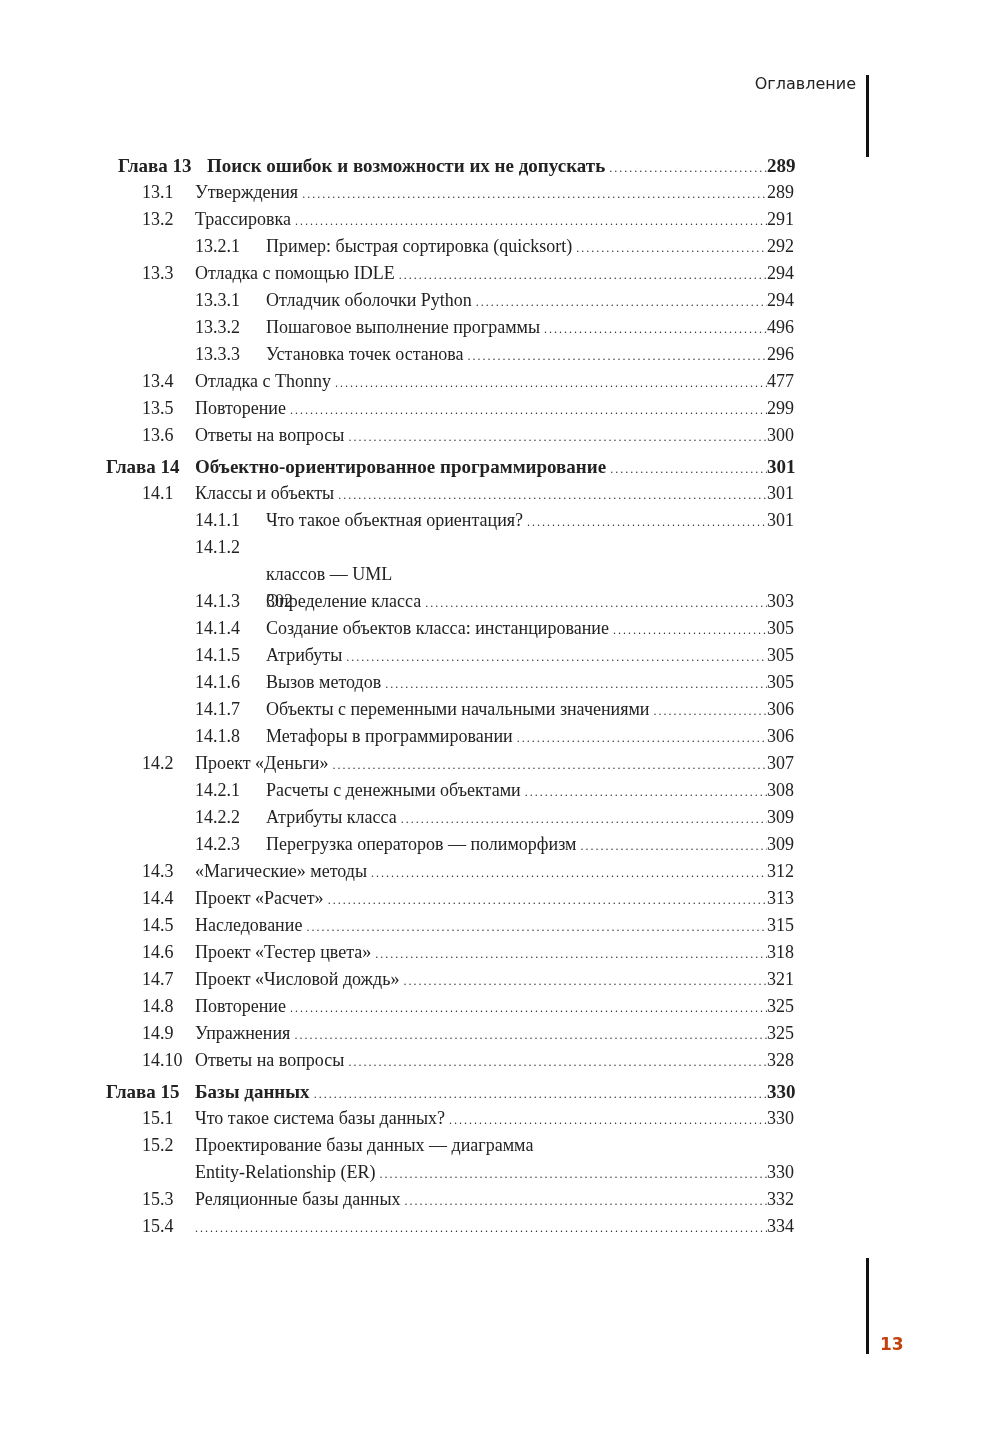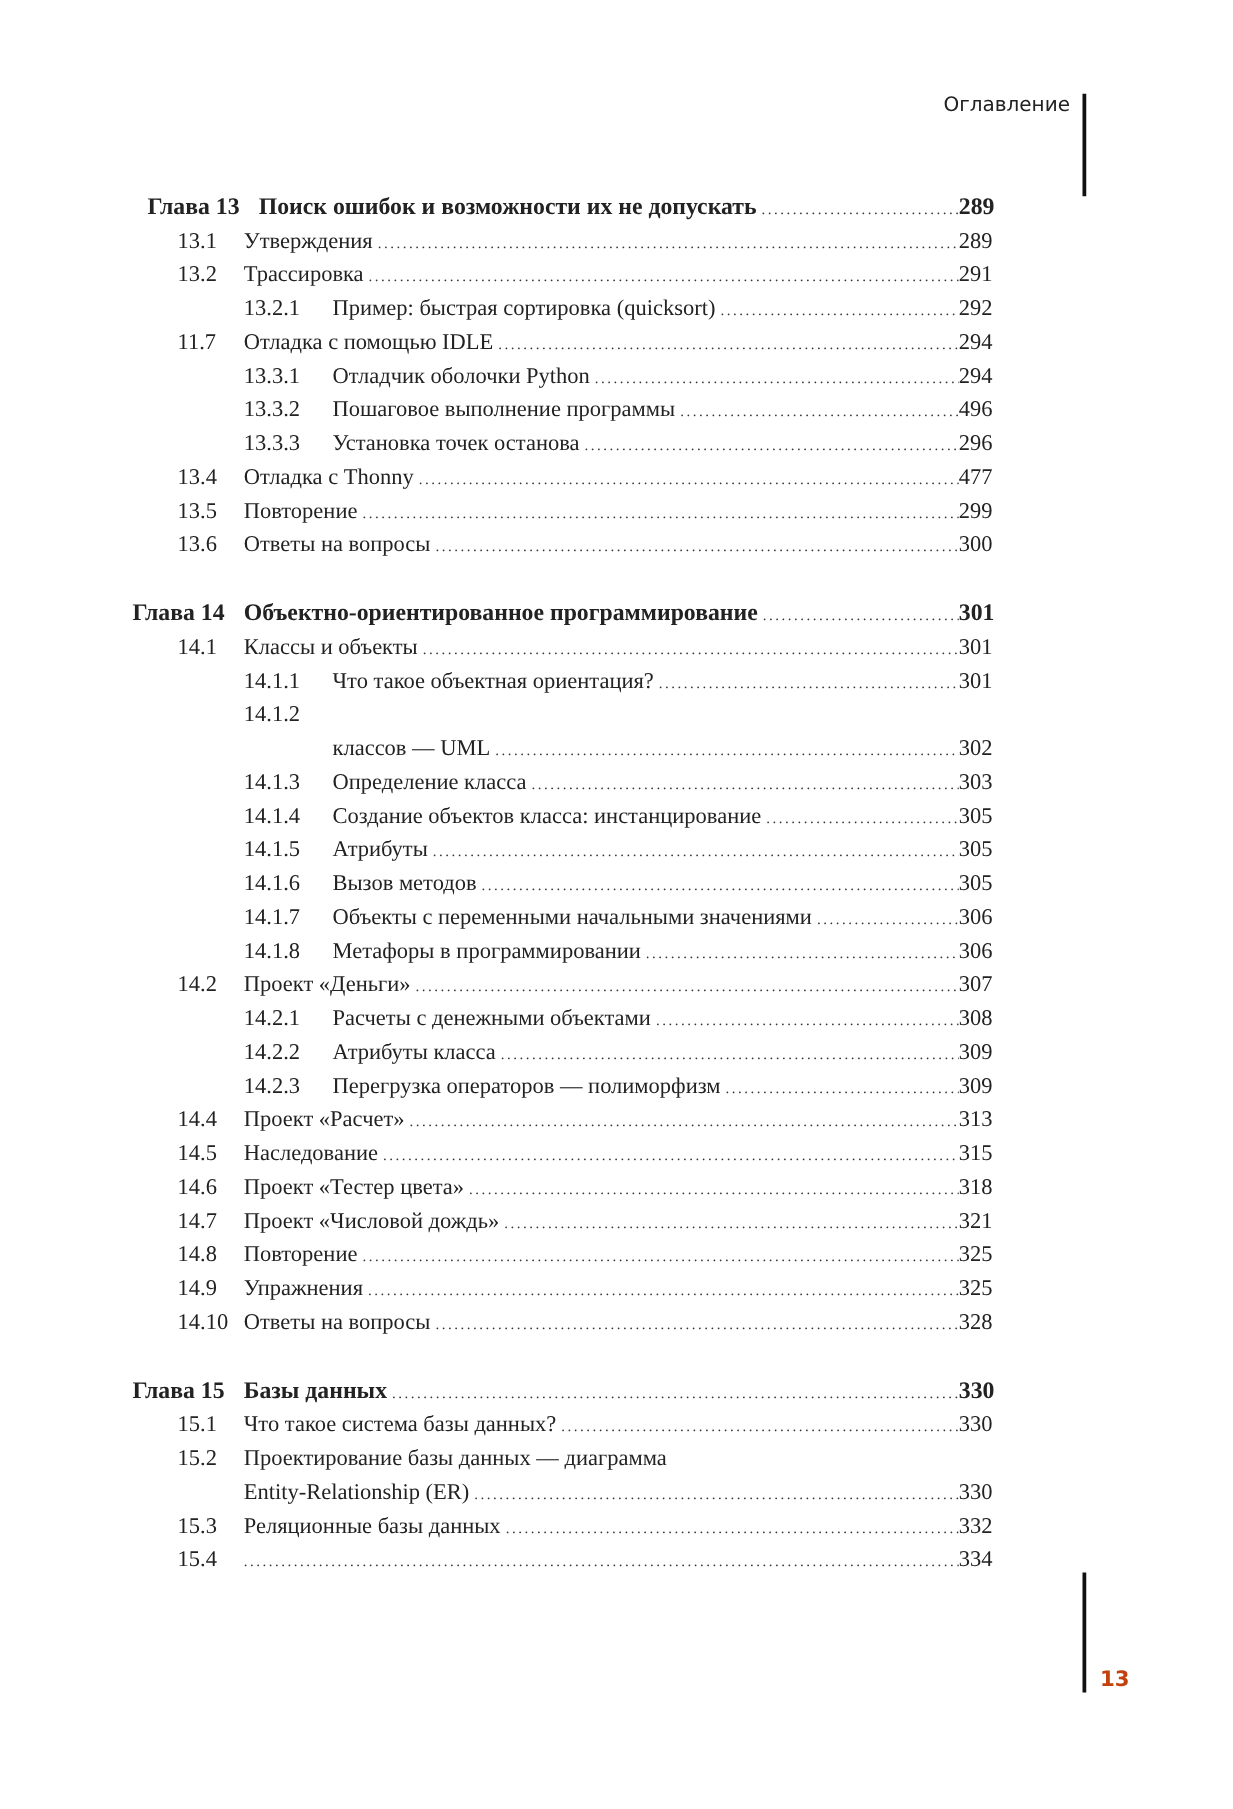--- a/index.html
+++ b/index.html
@@ -9,28 +9,28 @@
     font-family: "DejaVu Sans", sans-serif; font-size: 16px; color: #222;
   }
   .rule-top { position: absolute; left: 866px; top: 75px; width: 3px; height: 82px; background: #111; }
   .rule-bottom { position: absolute; left: 866px; top: 1258px; width: 3px; height: 96px; background: #111; }
   .page-number {
     position: absolute; left: 880px; top: 1334px;
     font-family: "DejaVu Sans", sans-serif; font-weight: bold; font-size: 17px; color: #c2410c;
   }
   .toc { position: absolute; left: 106px; top: 152px; width: 697px; font-family: "Liberation Serif", serif; font-size: 18px; }
   .row { position: relative; height: 27px; line-height: 27px; display: flex; align-items: baseline; }
-  .row.chapter { font-weight: bold; font-size: 19px; margin-top: 28px; }
+  .row.chapter { font-weight: bold; font-size: 19px; margin-top: 4px; }
   .row.chapter.first { margin-top: 0; margin-left: 12px; }
   .num { flex: 0 0 auto; }
   .lvl1 .num { width: 89px; padding-left: 36px; box-sizing: border-box; }
   .lvl2 .num { width: 160px; padding-left: 89px; box-sizing: border-box; }
   .chapter .num { width: 89px; }
   .title { flex: 0 1 auto; white-space: nowrap; padding-right: 4px; }
-  .cont { padding-left: 160px; }
+  .cont { padding-left: 160px; flex-direction: column; }
   .cont1 { padding-left: 89px; }
   .dots { flex: 1 1 auto; overflow: hidden; white-space: nowrap; letter-spacing: 2px; color: #333; font-size: 12px; font-weight: normal; }
   .dots::before { content: "........................................................................................................................................................................................................................"; }
   .page { flex: 0 0 auto; width: 36px; text-align: left; }
   .noleader .dots::before { content: ""; }
 </style>
 </head>
 <body>
 
 <div class="running-head">Оглавление</div>
@@ -57,21 +57,21 @@
       <span class="dots"></span>
       <span class="page">291</span>
     </div>
     <div class="row lvl2">
       <span class="num">13.2.1</span>
       <span class="title">Пример: быстрая сортировка (quicksort)</span>
       <span class="dots"></span>
       <span class="page">292</span>
     </div>
     <div class="row lvl1">
-      <span class="num">11.7</span>
+      <span class="num">13.3</span>
       <span class="title">Отладка с помощью IDLE</span>
       <span class="dots"></span>
       <span class="page">294</span>
     </div>
     <div class="row lvl2">
       <span class="num">13.3.1</span>
       <span class="title">Отладчик оболочки Python</span>
       <span class="dots"></span>
       <span class="page">294</span>
     </div>
@@ -186,20 +186,26 @@
       <span class="dots"></span>
       <span class="page">309</span>
     </div>
     <div class="row lvl2">
       <span class="num">14.2.3</span>
       <span class="title">Перегрузка операторов — полиморфизм</span>
       <span class="dots"></span>
       <span class="page">309</span>
     </div>
     <div class="row lvl1">
+      <span class="num">14.3</span>
+      <span class="title">«Магические» методы</span>
+      <span class="dots"></span>
+      <span class="page">312</span>
+    </div>
+    <div class="row lvl1">
       <span class="num">14.4</span>
       <span class="title">Проект «Расчет»</span>
       <span class="dots"></span>
       <span class="page">313</span>
     </div>
     <div class="row lvl1">
       <span class="num">14.5</span>
       <span class="title">Наследование</span>
       <span class="dots"></span>
       <span class="page">315</span>

